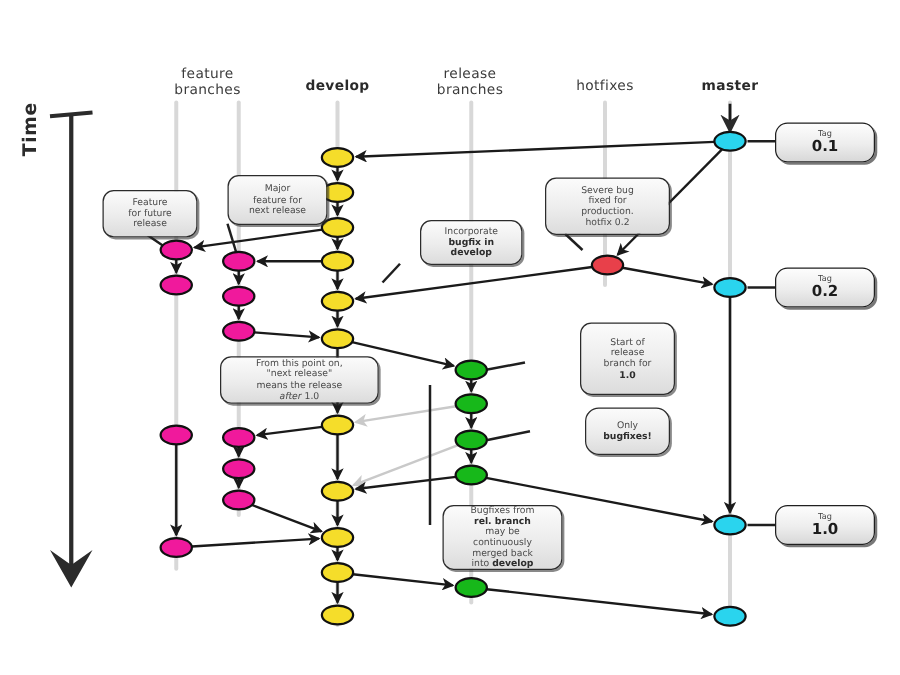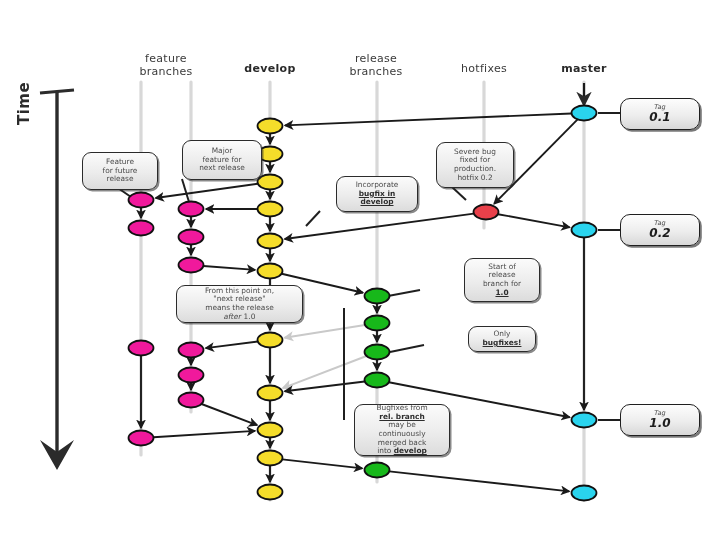--- a/index.html
+++ b/index.html
@@ -35,36 +35,35 @@
     line-height:8.6px;
     text-align:center;
     padding:4px 5px;
     box-sizing:border-box;
     display:flex;
     align-items:center;
     justify-content:center;
     margin-left:44px;
   }
   .callout span{display:block;width:100%;}
-  .callout b{color:#2d2d2d;text-decoration:underline;}
+  .callout b{color:#2d2d2d;}
   .callout i{font-style:italic;}
 
   .tagbox{
     position:absolute;
     background:linear-gradient(180deg,#fdfdfd 0%,#ededed 55%,#d8d8d8 100%);
     border:1.8px solid #1f1f1f;
     border-radius:10px;
     box-shadow:1.8px 1.8px 0px rgba(30,30,30,.6);
     box-sizing:border-box;
     display:flex;
     flex-direction:column;
     align-items:center;
     justify-content:center;
     color:#444;
-    font-style:italic;
   }
   .tagbox .t-lab{font-size:6.5px;line-height:7px;}
   .tagbox .t-val{font-size:12px;font-weight:bold;color:#1c1c1c;line-height:13px;}
 
   .time-label{
     position:absolute;
     left:-6px;top:86px;
     width:60px;
     transform:rotate(-90deg);
     transform-origin:50% 50%;
@@ -289,30 +288,30 @@
   <div id="callout-layer">
       <div class="callout" style="left: 38px; top: 152px; width: 76px; height: 38px;">
         <span>Feature<br>for future<br>release</span>
       </div>
       <div class="callout" style="left: 138px; top: 140px; width: 80px; height: 40px;">
         <span>Major<br>feature for<br>next release</span>
       </div>
       <div class="callout" style="left: 292px; top: 176px; width: 82px; height: 36px;">
         <span>Incorporate<br><b>bugfix in</b><br><b>develop</b></span>
       </div>
-      <div class="callout" style="left: 392px; top: 142px; width: 78px; height: 46px;">
+      <div class="callout" style="left: 392px; top: 142px; width: 100px; height: 46px;">
         <span>Severe bug<br>fixed for<br>production.<br>hotfix 0.2</span>
       </div>
       <div class="callout" style="left: 132px; top: 285px; width: 127px; height: 38px;">
         <span>From this point on,<br>"next release"<br>means the release<br><i>after</i> 1.0</span>
       </div>
-      <div class="callout" style="left: 420px; top: 258px; width: 76px; height: 44px;">
+      <div class="callout" style="left: 420px; top: 258px; width: 76px; height: 58px;">
         <span>Start of<br>release<br>branch for<br><b>1.0</b></span>
       </div>
-      <div class="callout" style="left: 424px; top: 326px; width: 68px; height: 26px;">
+      <div class="callout" style="left: 424px; top: 326px; width: 68px; height: 38px; border-radius: 11px;">
         <span>Only<br><b>bugfixes!</b></span>
       </div>
       <div class="callout" style="left: 310px; top: 404px; width: 96px; height: 52px;">
         <span>Bugfixes from<br><b>rel. branch</b><br>may be<br>continuously<br>merged back<br>into <b>develop</b></span>
       </div>
     </div>
   <div id="tag-layer">
       <div class="tagbox" style="left: 620px; top: 98px; width: 80px; height: 32px;">
         <div class="t-lab">Tag</div>
         <div class="t-val">0.1</div>

